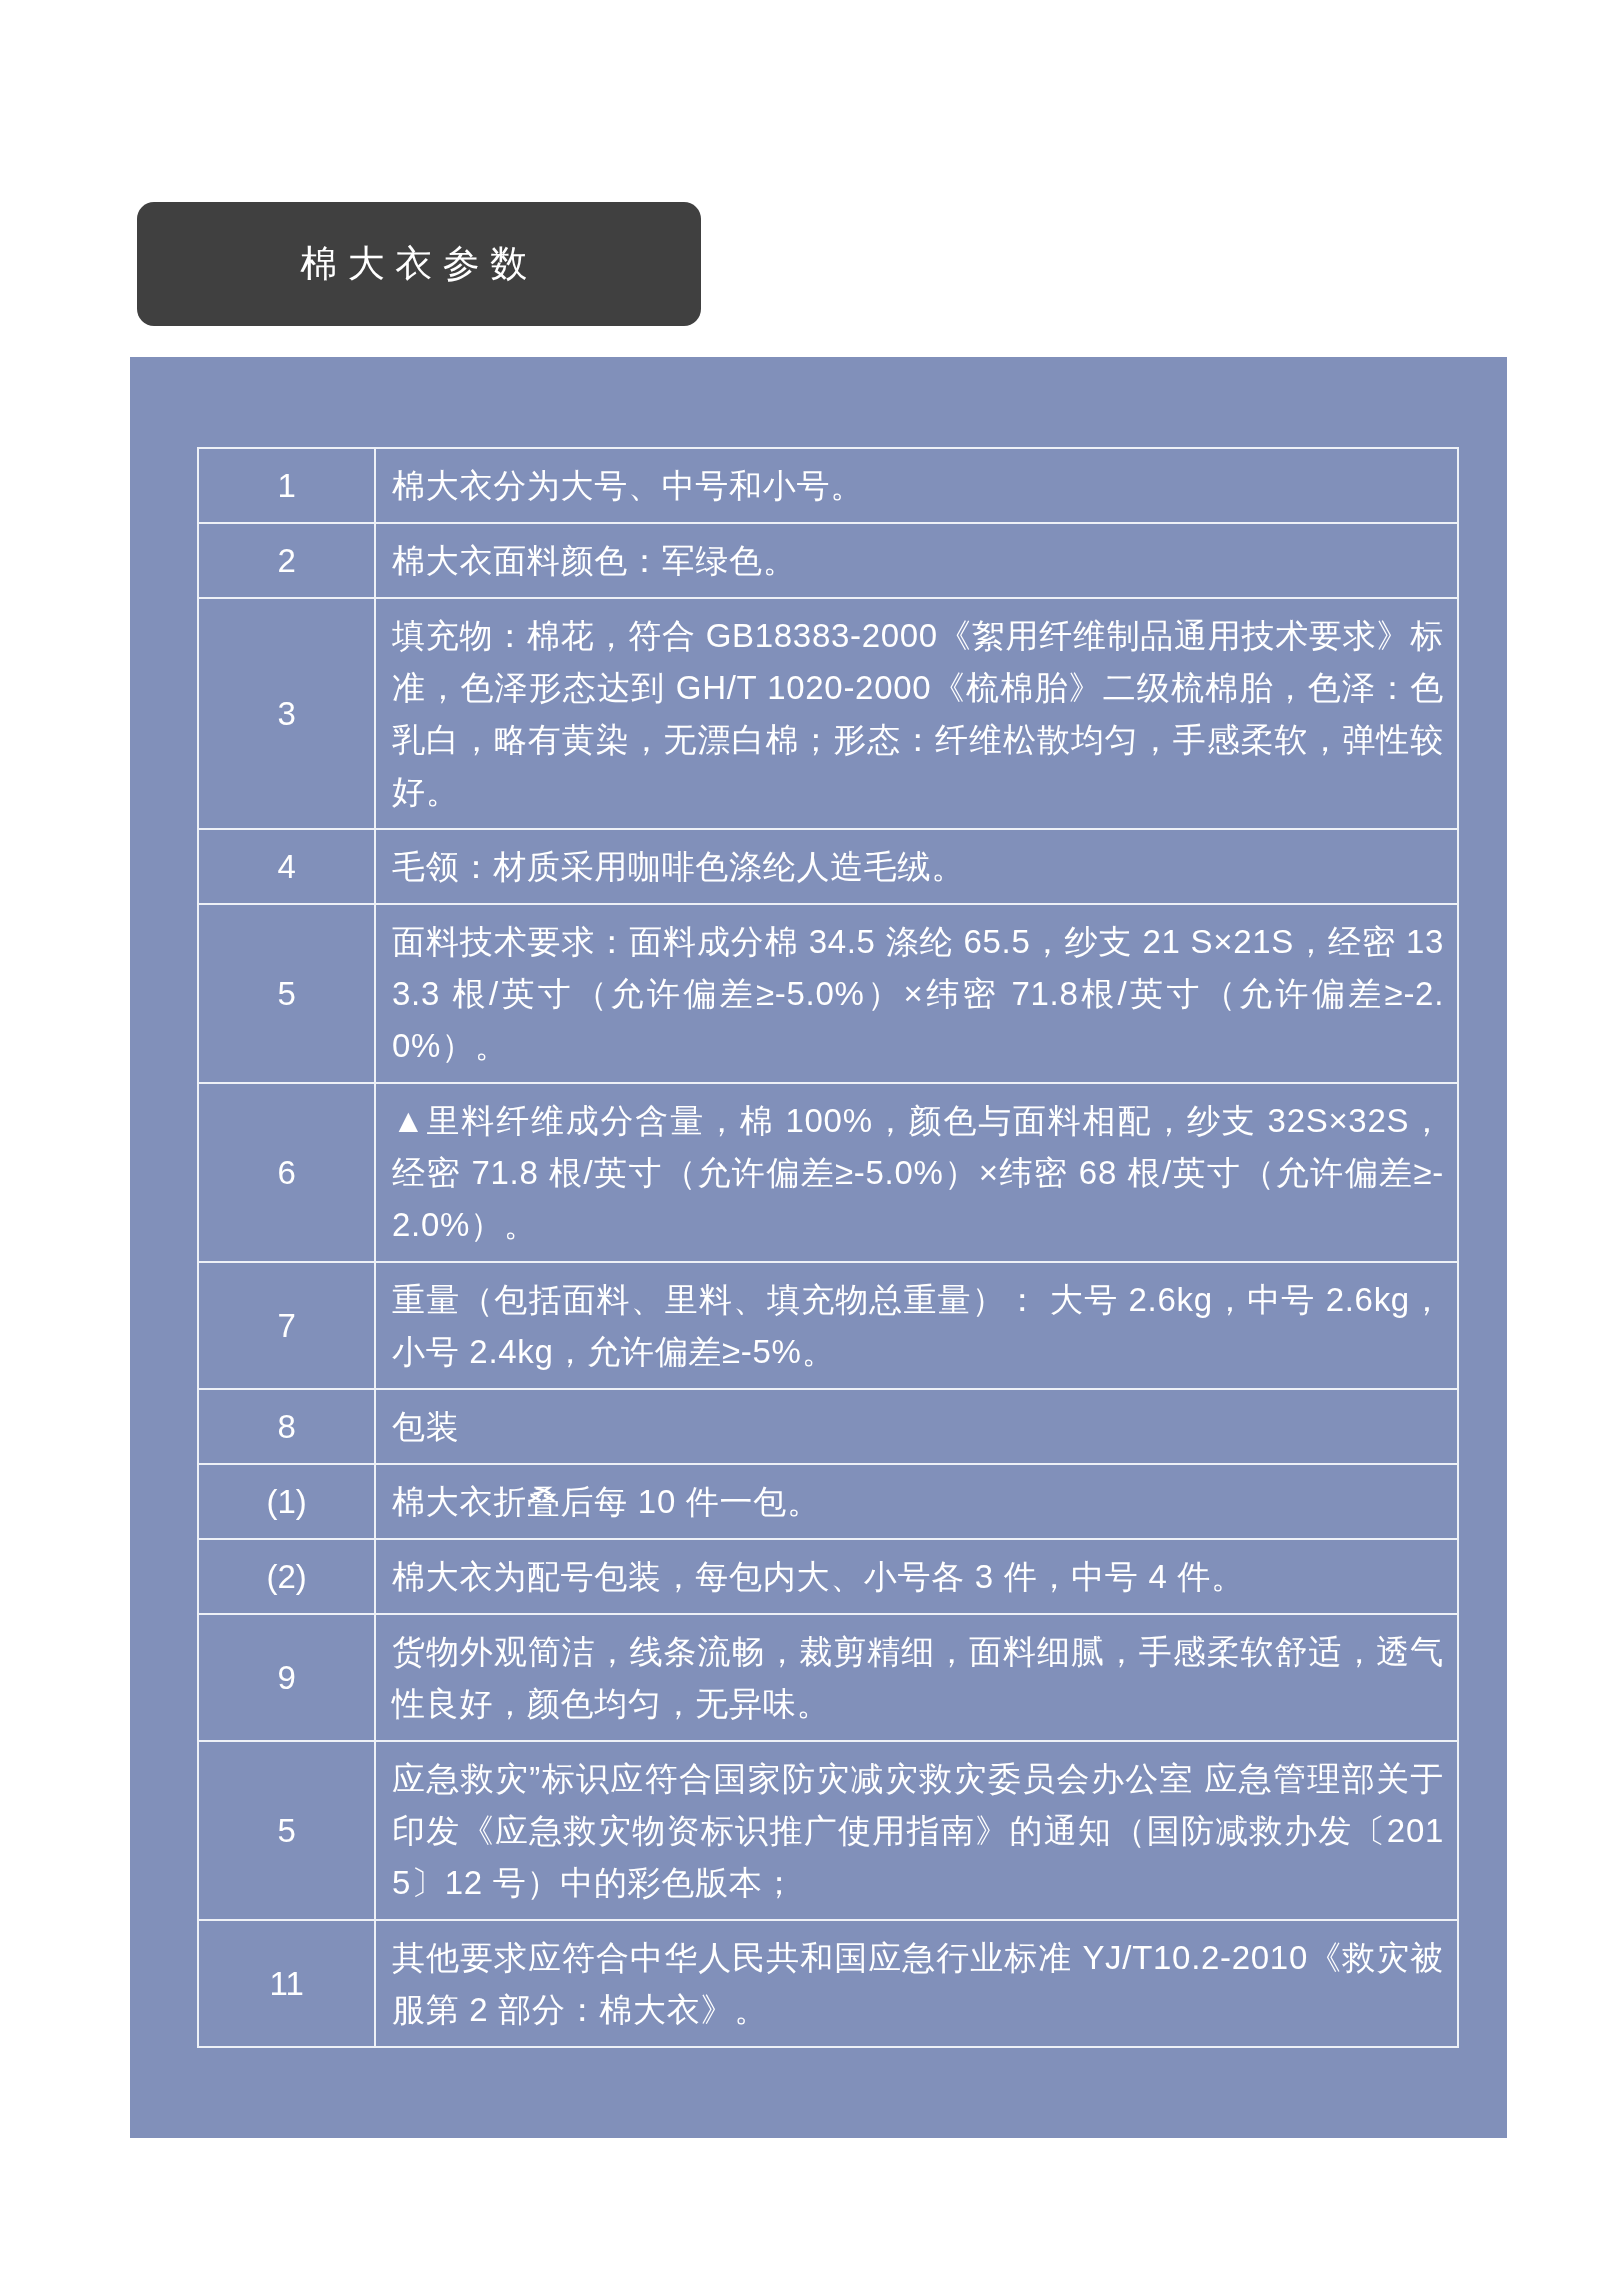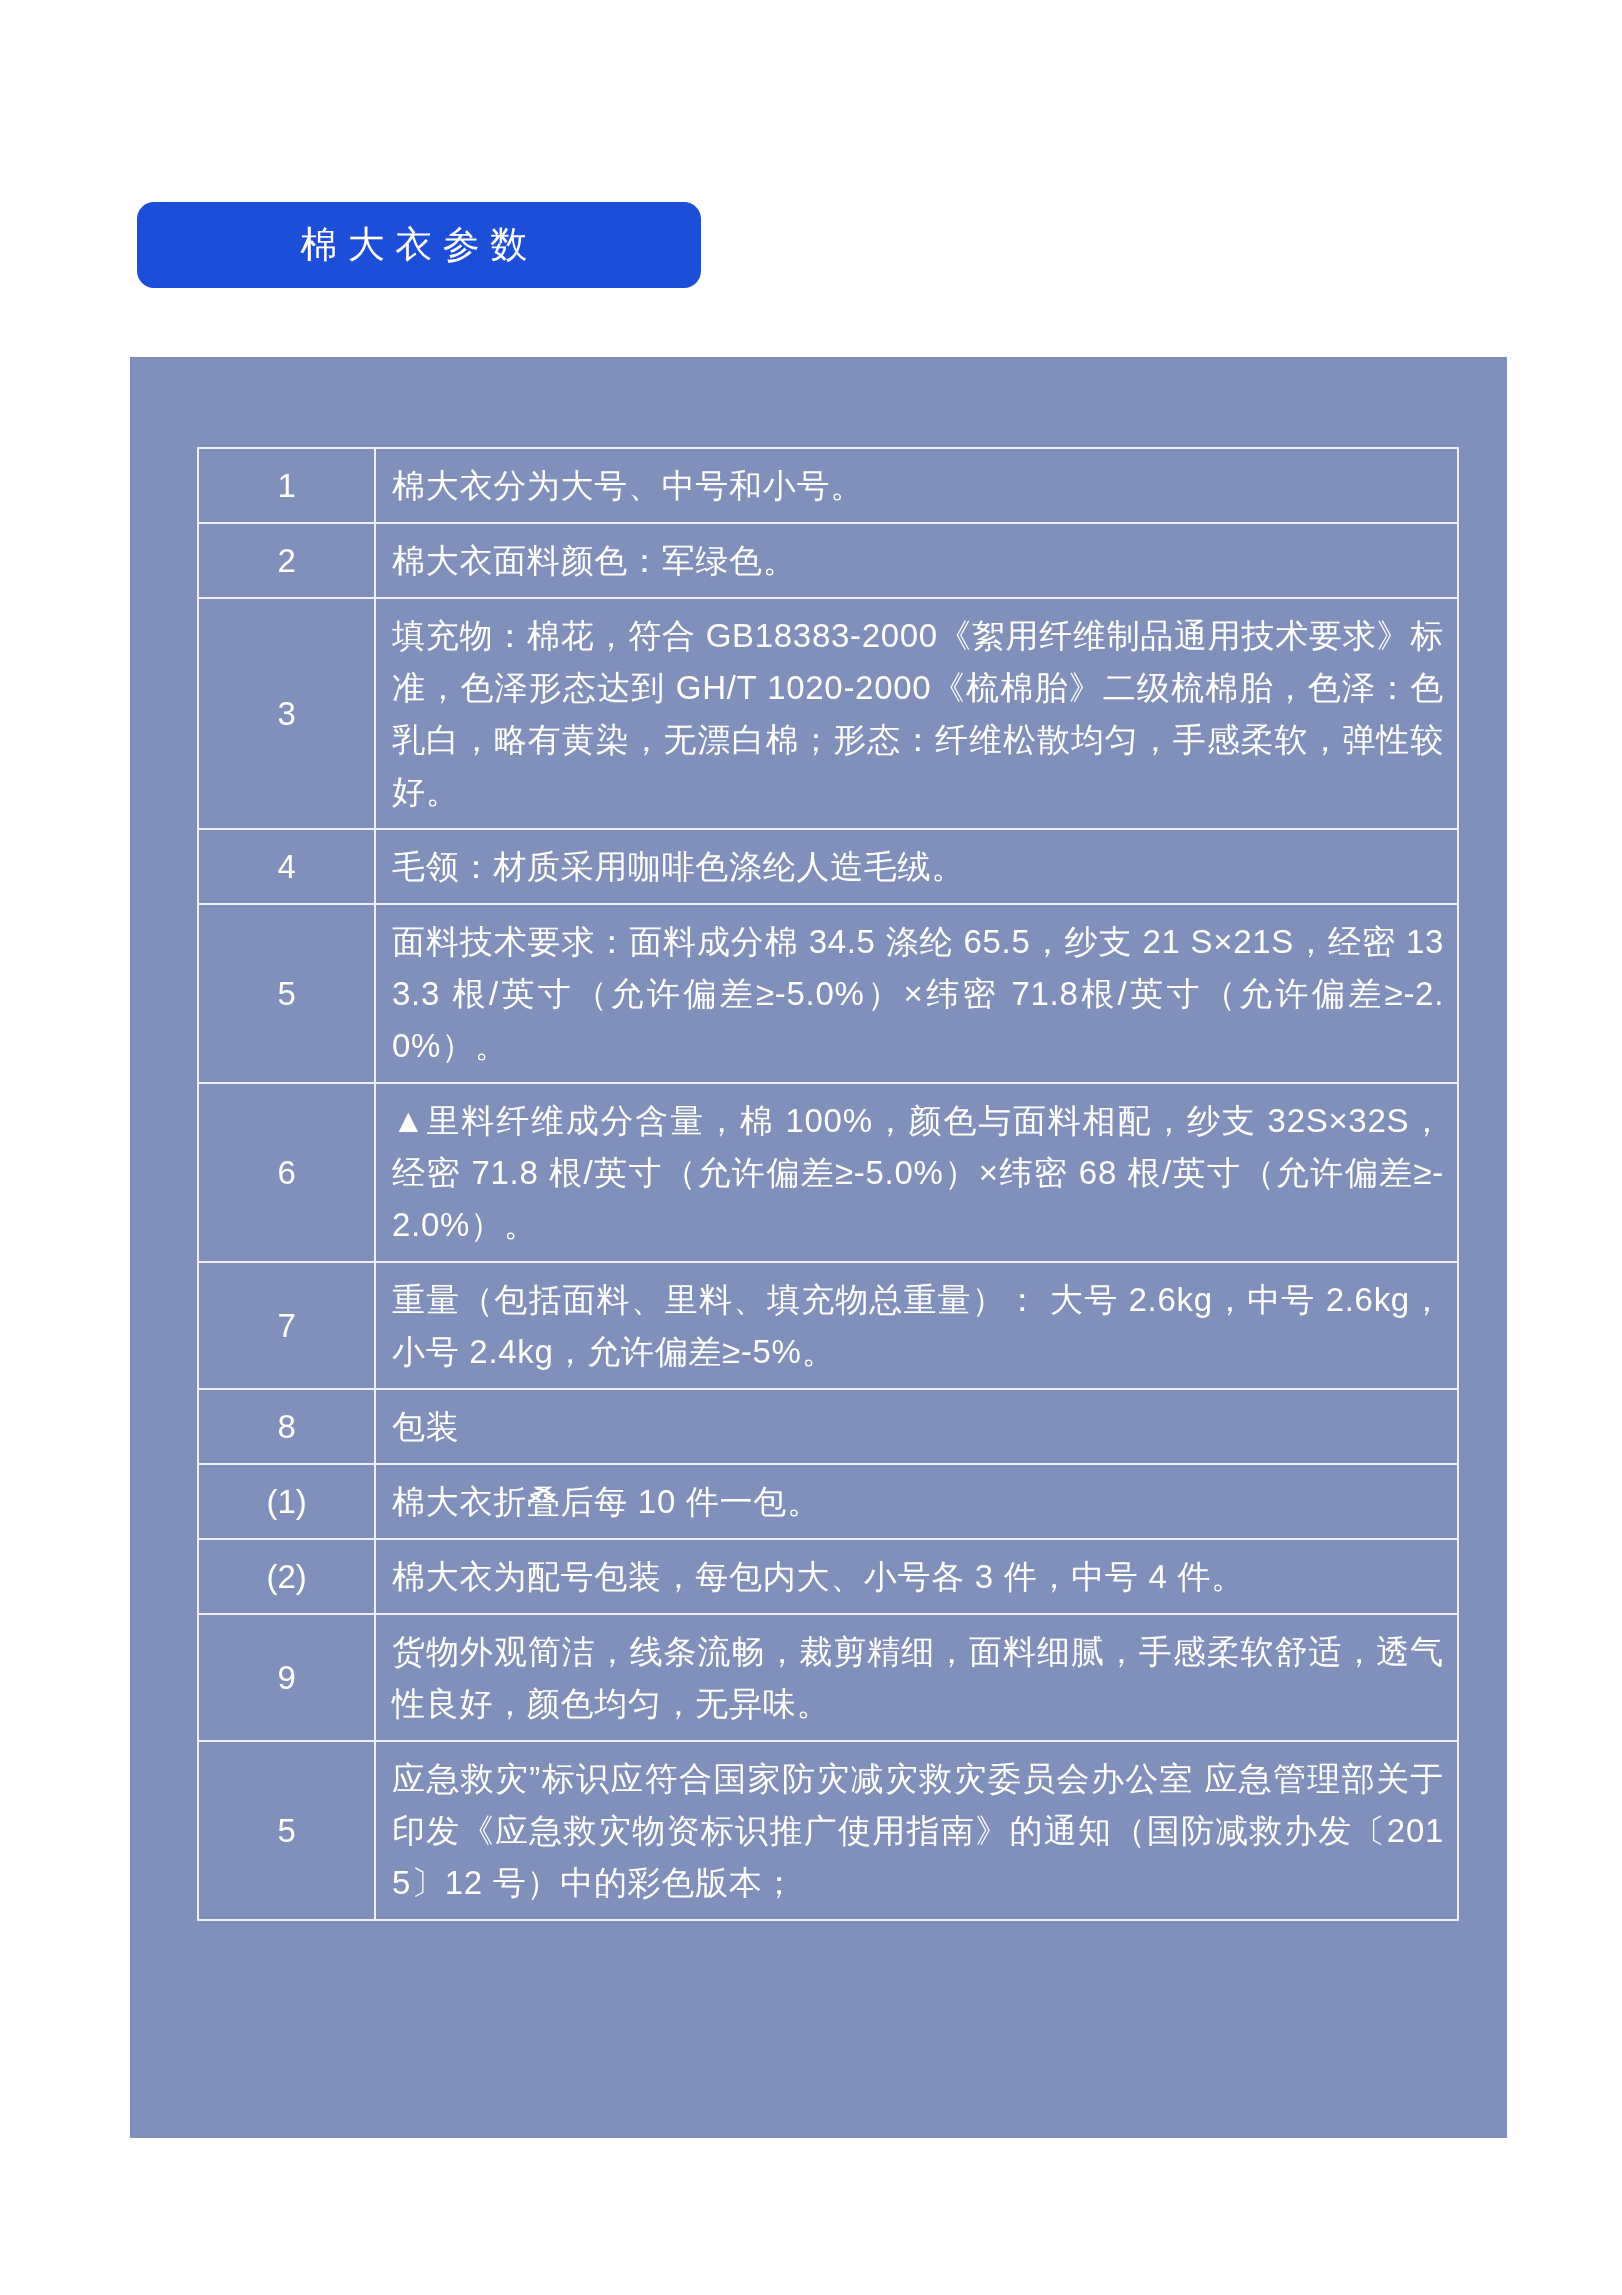--- a/index.html
+++ b/index.html
@@ -12,22 +12,22 @@
     background: #ffffff;
     position: relative;
     font-family: "Liberation Sans", "DejaVu Sans", sans-serif;
     overflow: hidden;
   }
   .title-badge {
     position: absolute;
     left: 137px;
     top: 202px;
     width: 564px;
-    height: 86px;
-    background: #1d4ed8;
+    height: 124px;
+    background: #404040;
     border-radius: 17px;
     display: flex;
     align-items: center;
     justify-content: center;
   }
   .title-badge .title-text {
     color: #ffffff;
     font-size: 37px;
     letter-spacing: 10.5px;
     white-space: nowrap;
@@ -118,16 +118,20 @@
         <td class="txt">棉大衣为配号包装，每包内大、小号各 3 件，中号 4 件。</td>
       </tr>
       <tr>
         <td class="num">9</td>
         <td class="txt">货物外观简洁，线条流畅，裁剪精细，面料细腻，手感柔软舒适，透气性良好，颜色均匀，无异味。</td>
       </tr>
       <tr>
         <td class="num">5</td>
         <td class="txt">应急救灾”标识应符合国家防灾减灾救灾委员会办公室 应急管理部关于印发《应急救灾物资标识推广使用指南》的通知（国防减救办发〔2015〕12 号）中的彩色版本；</td>
       </tr>
+      <tr>
+        <td class="num">11</td>
+        <td class="txt">其他要求应符合中华人民共和国应急行业标准 YJ/T10.2-2010《救灾被服第 2 部分：棉大衣》。</td>
+      </tr>
     </tbody>
   </table>
 </div>
 
 
 </body></html>

